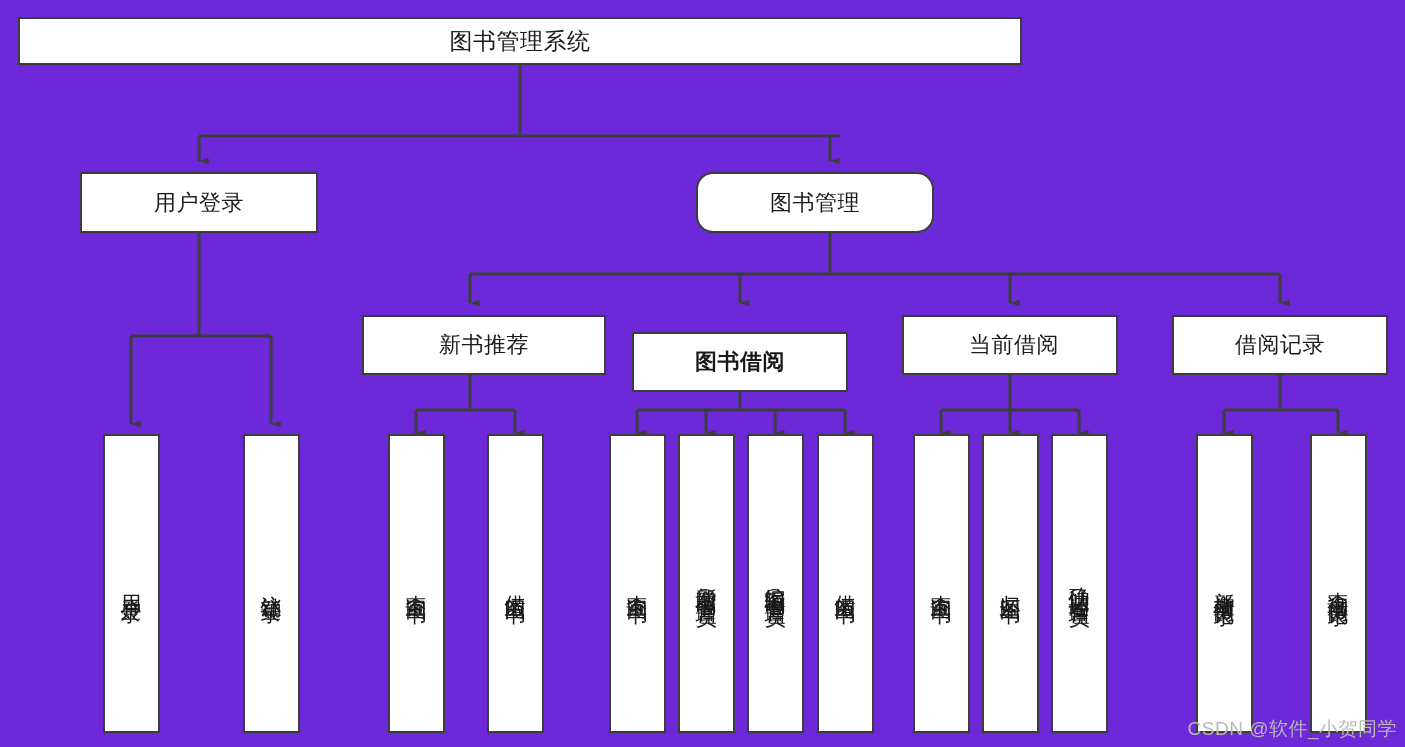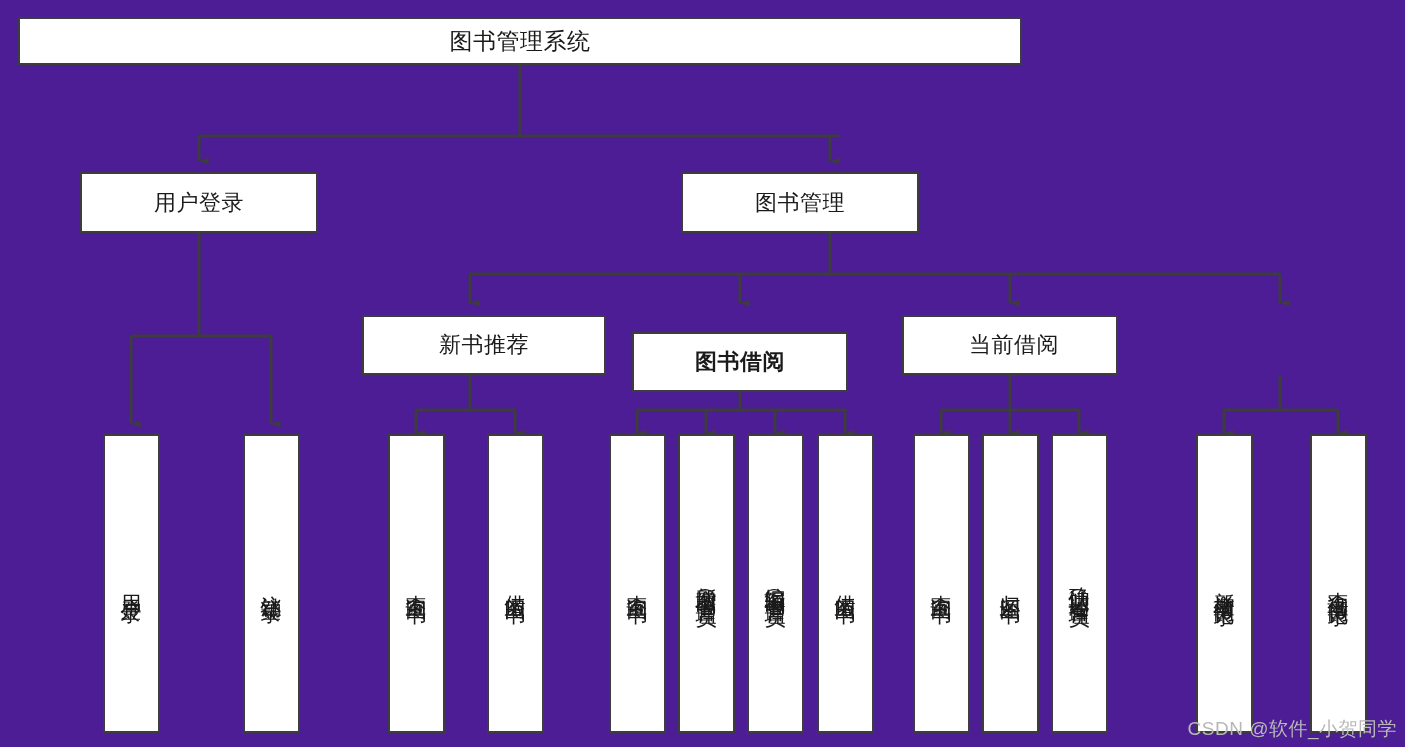--- a/index.html
+++ b/index.html
@@ -5,21 +5,21 @@
 <style>
   html,body{margin:0;padding:0;background:#ffffff;}
   body{
     font-family:"Liberation Sans","DejaVu Sans",sans-serif;
     color:#1a1a1a;
   }
   #canvas{
     position:relative;
     width:1405px;
     height:747px;
-    background:#4c1d95;
+    background:#6d28d9;
     overflow:hidden;
   }
   .node{
     position:absolute;
     box-sizing:border-box;
     border:2px solid #3d3d3d;
     background:#ffffff;
     display:flex;
     align-items:center;
     justify-content:center;
@@ -122,32 +122,35 @@
     </g>
   </svg>
 
   <div class="node h root" style="left:18px;top:17px;width:1004px;height:48px;">
     <span class="lbl">图书管理系统</span>
   </div>
 
   <div class="node h" style="left:80px;top:172px;width:238px;height:61px;">
     <span class="lbl">用户登录</span>
   </div>
-  <div class="node h" style="left:681px;top:172px;width:238px;height:61px;">
+  <div class="node h" style="left:696px;top:172px;width:238px;height:61px;border-radius:17px;">
     <span class="lbl">图书管理</span>
   </div>
 
   <div class="node h" style="left:362px;top:315px;width:244px;height:60px;">
     <span class="lbl">新书推荐</span>
   </div>
   <div class="node h" style="left:632px;top:332px;width:216px;height:60px;font-weight:bold;">
     <span class="lbl">图书借阅</span>
   </div>
   <div class="node h" style="left:902px;top:315px;width:216px;height:60px;padding-left:8px;">
     <span class="lbl">当前借阅</span>
+  </div>
+  <div class="node h" style="left:1172px;top:315px;width:216px;height:60px;">
+    <span class="lbl">借阅记录</span>
   </div>
 
   <div class="node v" style="left:103px;top:434px;width:57px;height:299px;">
     <span class="lbl">用户登录</span>
   </div>
   <div class="node v" style="left:243px;top:434px;width:57px;height:299px;">
     <span class="lbl">注销登录</span>
   </div>
 
   <div class="node v" style="left:388px;top:434px;width:57px;height:299px;">

